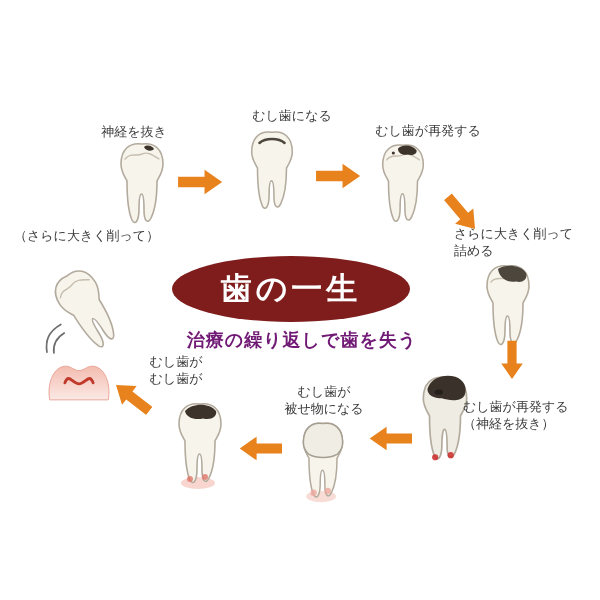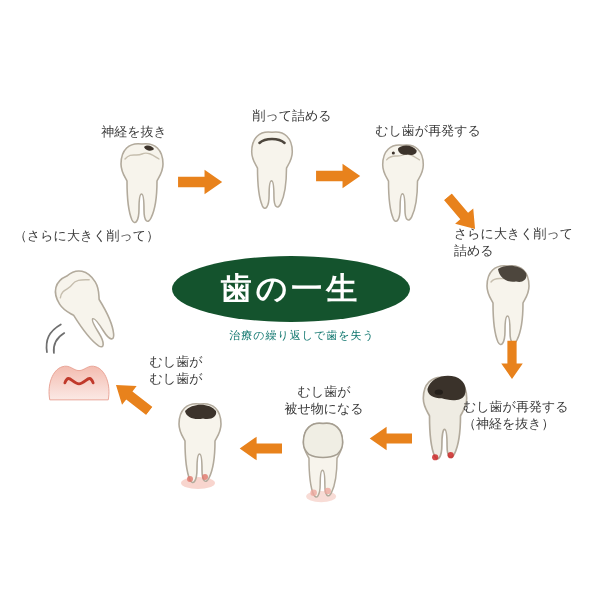--- a/index.html
+++ b/index.html
@@ -15,46 +15,46 @@
   .label .ln{display:block}
   .center{text-align:center}
   .tooth,.arrow,.art{position:absolute}
   .tbody{fill:#f7f4ec;stroke:#b2aa9c;stroke-width:1.6}
   .tline{fill:none;stroke:#c6beae;stroke-width:1.4;stroke-linecap:round}
   .cavity{fill:#3c332b}
   .filling{fill:none;stroke:#4d463d;stroke-width:2.6;stroke-linecap:round}
   .arrow polygon{fill:#e8821c}
   .ellipse{
     position:absolute;left:172px;top:256px;width:238px;height:66px;
-    background:#14532d;border-radius:50%;
+    background:#7f1d1d;border-radius:50%;
     display:flex;align-items:center;justify-content:center;
   }
   .ellipse .t{color:#ffffff;font-size:31px;font-weight:bold;letter-spacing:4px}
   .subtitle{
     position:absolute;left:157px;top:328px;width:290px;text-align:center;
-    color:#0f766e;font-size:11px;font-weight:normal;letter-spacing:1px;
+    color:#701a75;font-size:18px;font-weight:bold;letter-spacing:1px;
   }
 </style>
 </head>
 <body>
 
 <div class="canvas">
 
   <div class="label center" style="left:86px;top:123px;width:96px">神経を抜き</div>
   <svg class="tooth" viewBox="0 0 60 92" style="left:112px;top:138px;width:60px;height:92px">
     <path class="tbody" d="M9,26 C9,12 17,4 30,6 C43,4 51,12 51,26 C51,34 47,39 45,43 C45,55 44,70 39,80 C36,86 32,84 32,72 C32,62 31,56 29.5,56 C28,56 27,62 27,71 C27,83 23,88 20,82 C16,73 15,56 15,43 C13,39 9,34 9,26 Z"></path>
     <path class="tline" d="M13,21 C19,14 24,19 30,16 C36,13 42,18 47,21"></path>
     <path class="cavity" d="M32,9 C35,6.5 40,7.5 42,11 C40,13.5 34,13.5 32,9 Z"></path>
   </svg>
 
   <svg class="arrow" viewBox="0 0 52 34" style="left:178px;top:167px;width:46px;height:30px">
     <polygon points="0,11 30,11 30,3 50,17 30,31 30,23 0,23"></polygon>
   </svg>
 
-  <div class="label center" style="left:248px;top:107px;width:88px">削って詰める</div>
+  <div class="label center" style="left:248px;top:107px;width:88px">むし歯になる</div>
   <svg class="tooth" viewBox="0 0 60 92" style="left:243px;top:126px;width:58px;height:90px">
     <path class="tbody" d="M9,26 C9,12 17,4 30,6 C43,4 51,12 51,26 C51,34 47,39 45,43 C45,55 44,70 39,80 C36,86 32,84 32,72 C32,62 31,56 29.5,56 C28,56 27,62 27,71 C27,83 23,88 20,82 C16,73 15,56 15,43 C13,39 9,34 9,26 Z"></path>
     <path class="filling" d="M17,17 C23,11.5 37,11.5 43,17"></path>
   </svg>
 
   <svg class="arrow" viewBox="0 0 52 34" style="left:316px;top:161px;width:46px;height:30px">
     <polygon points="0,11 30,11 30,3 50,17 30,31 30,23 0,23"></polygon>
   </svg>
 
   <div class="label center" style="left:372px;top:122px;width:112px">むし歯が再発する</div>

